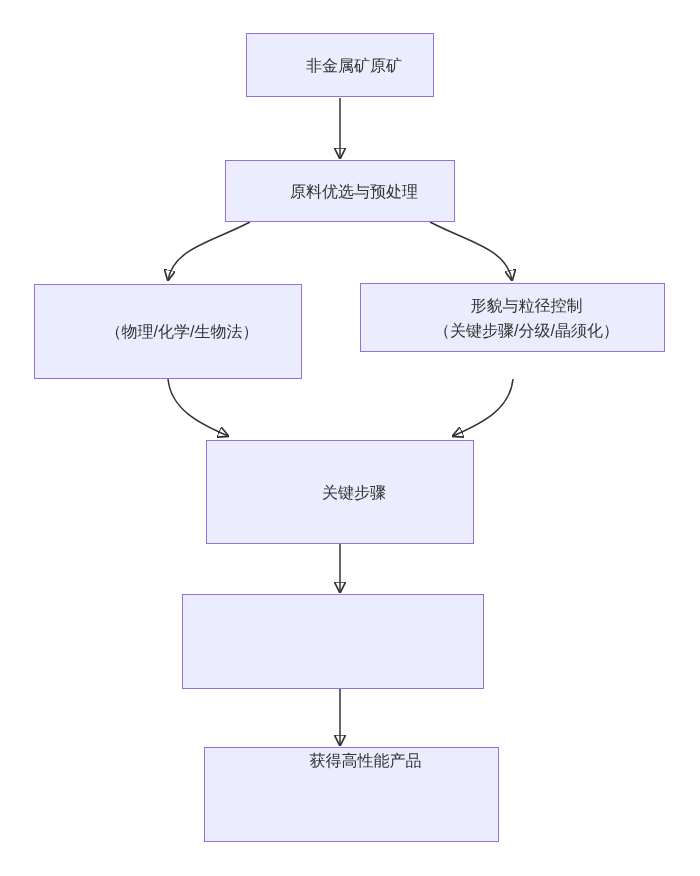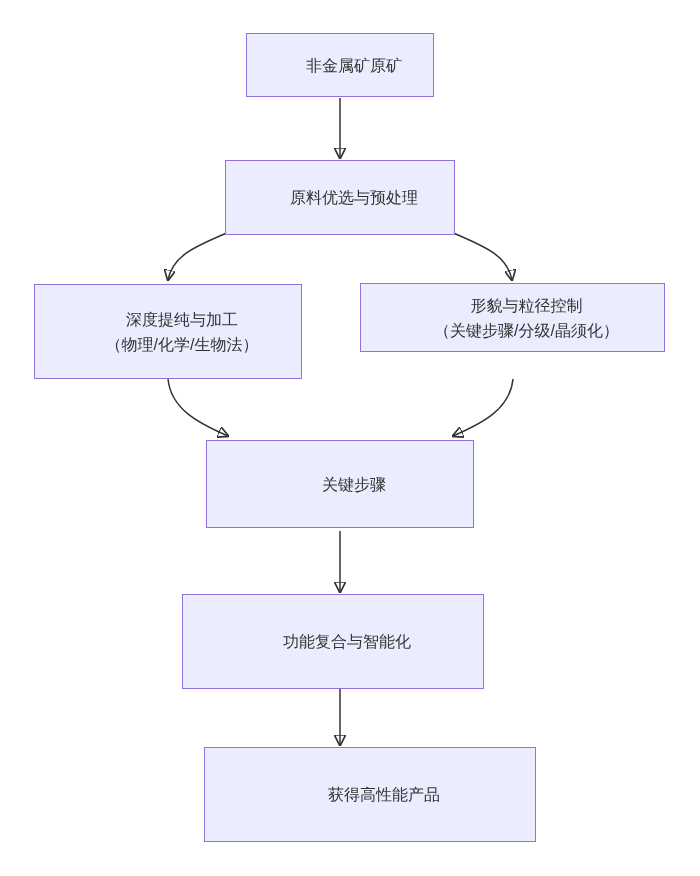--- a/index.html
+++ b/index.html
@@ -23,26 +23,26 @@
     text-align:center;
     font-size:16px;
     line-height:25px;
     padding-left:28px;
   }
   .node span{display:block;white-space:nowrap;}
   #edges{position:absolute;left:0;top:0;width:700px;height:876px;pointer-events:none;}
   #edges path{fill:none;stroke:var(--arrow,#333);stroke-width:1.5px;}
   
   #n-raw-ore      {left:246px;top:33px; width:188px;height:64px;}
-  #n-pretreatment {left:225px;top:160px;width:230px;height:75px;}
+  #n-pretreatment {left:225px;top:160px;width:230px;height:62px;}
   #n-purification {left:34px; top:284px;width:268px;height:95px;}
   #n-morphology   {left:360px;top:283px;width:305px;height:69px;}
-  #n-key-step     {left:206px;top:440px;width:268px;height:88px;}
+  #n-key-step     {left:206px;top:440px;width:268px;height:104px;}
   #n-composite    {left:182px;top:594px;width:302px;height:95px;}
-  #n-product      {left:204px;top:747px;width:332px;height:95px;}
+  #n-product      {left:204px;top:747px;width:295px;height:95px;justify-content:space-between;}
 </style>
 </head>
 <body>
 
 <div id="stage" style="--bg: #FFFFFF; --node-fill: #ECECFF; --node-border: #9370DB; --arrow: #333333; --text: #333333;">
 
   <svg id="edges" width="700" height="876" viewBox="0 0 700 876" aria-hidden="true">
     <defs>
       <marker id="arrowhead" viewBox="0 0 10 10" refX="9" refY="5" markerWidth="7.5" markerHeight="7.5" orient="auto-start-reverse">
         <path d="M0,0 L10,5 L0,10 z" fill="#333333" stroke="none"></path>
@@ -59,34 +59,32 @@
 
   <div class="node" id="n-raw-ore">
     <span>非金属矿原矿</span>
   </div>
 
   <div class="node" id="n-pretreatment">
     <span>原料优选与预处理</span>
   </div>
 
   <div class="node" id="n-purification">
-    <span>深度提纯与加工</span>
     <span>（物理/化学/生物法）</span>
   </div>
 
   <div class="node" id="n-morphology">
     <span>形貌与粒径控制</span>
     <span>（关键步骤/分级/晶须化）</span>
   </div>
 
   <div class="node" id="n-key-step">
     <span>关键步骤</span>
   </div>
 
   <div class="node" id="n-composite">
-    <span>功能复合与智能化</span>
   </div>
 
   <div class="node" id="n-product">
     <span>获得高性能产品</span>
   </div>
 
 </div>
 
 </body></html>

